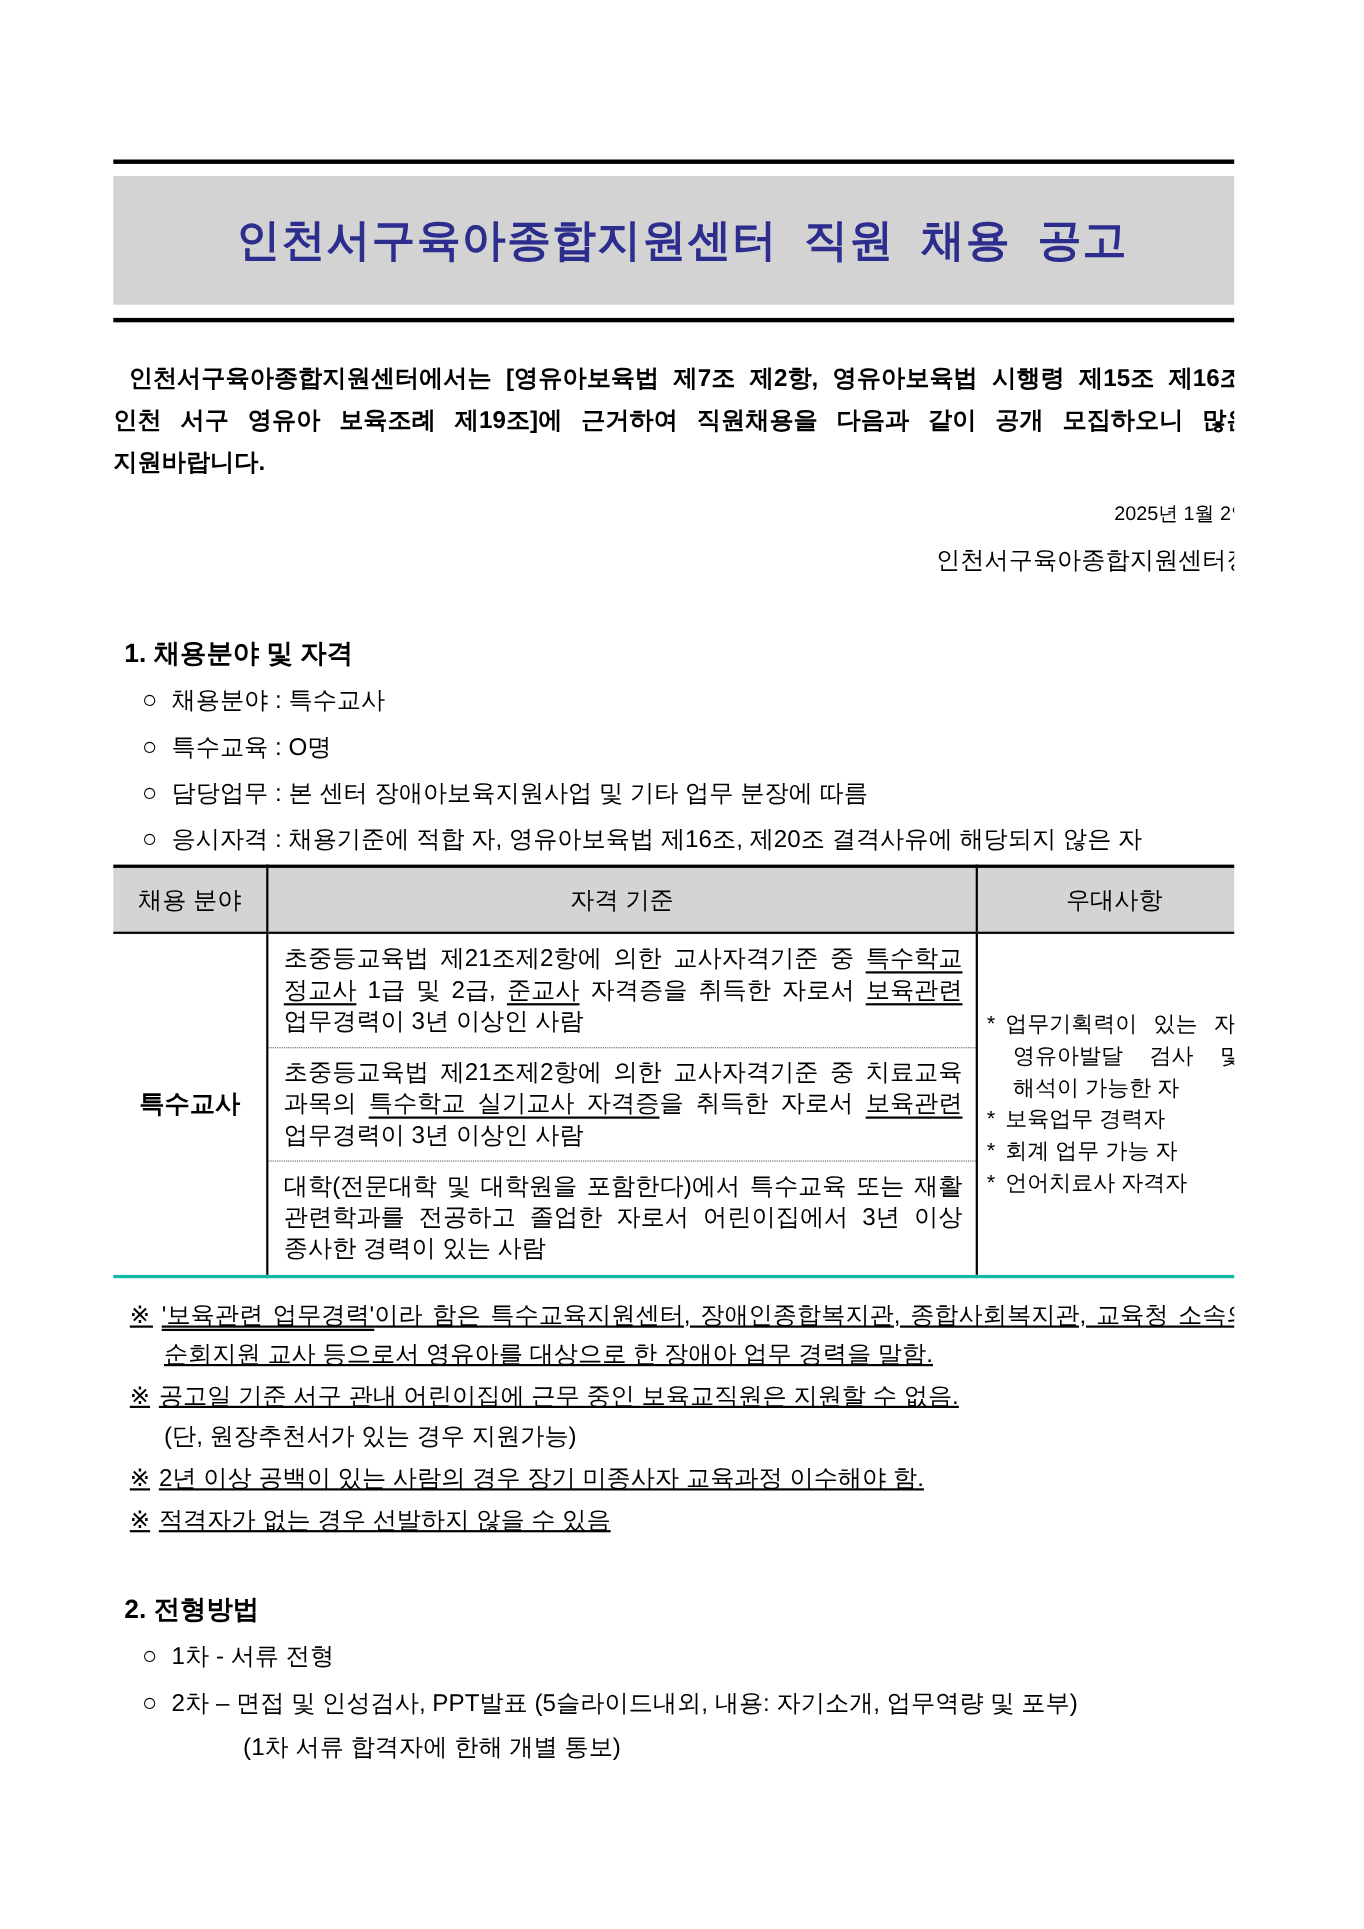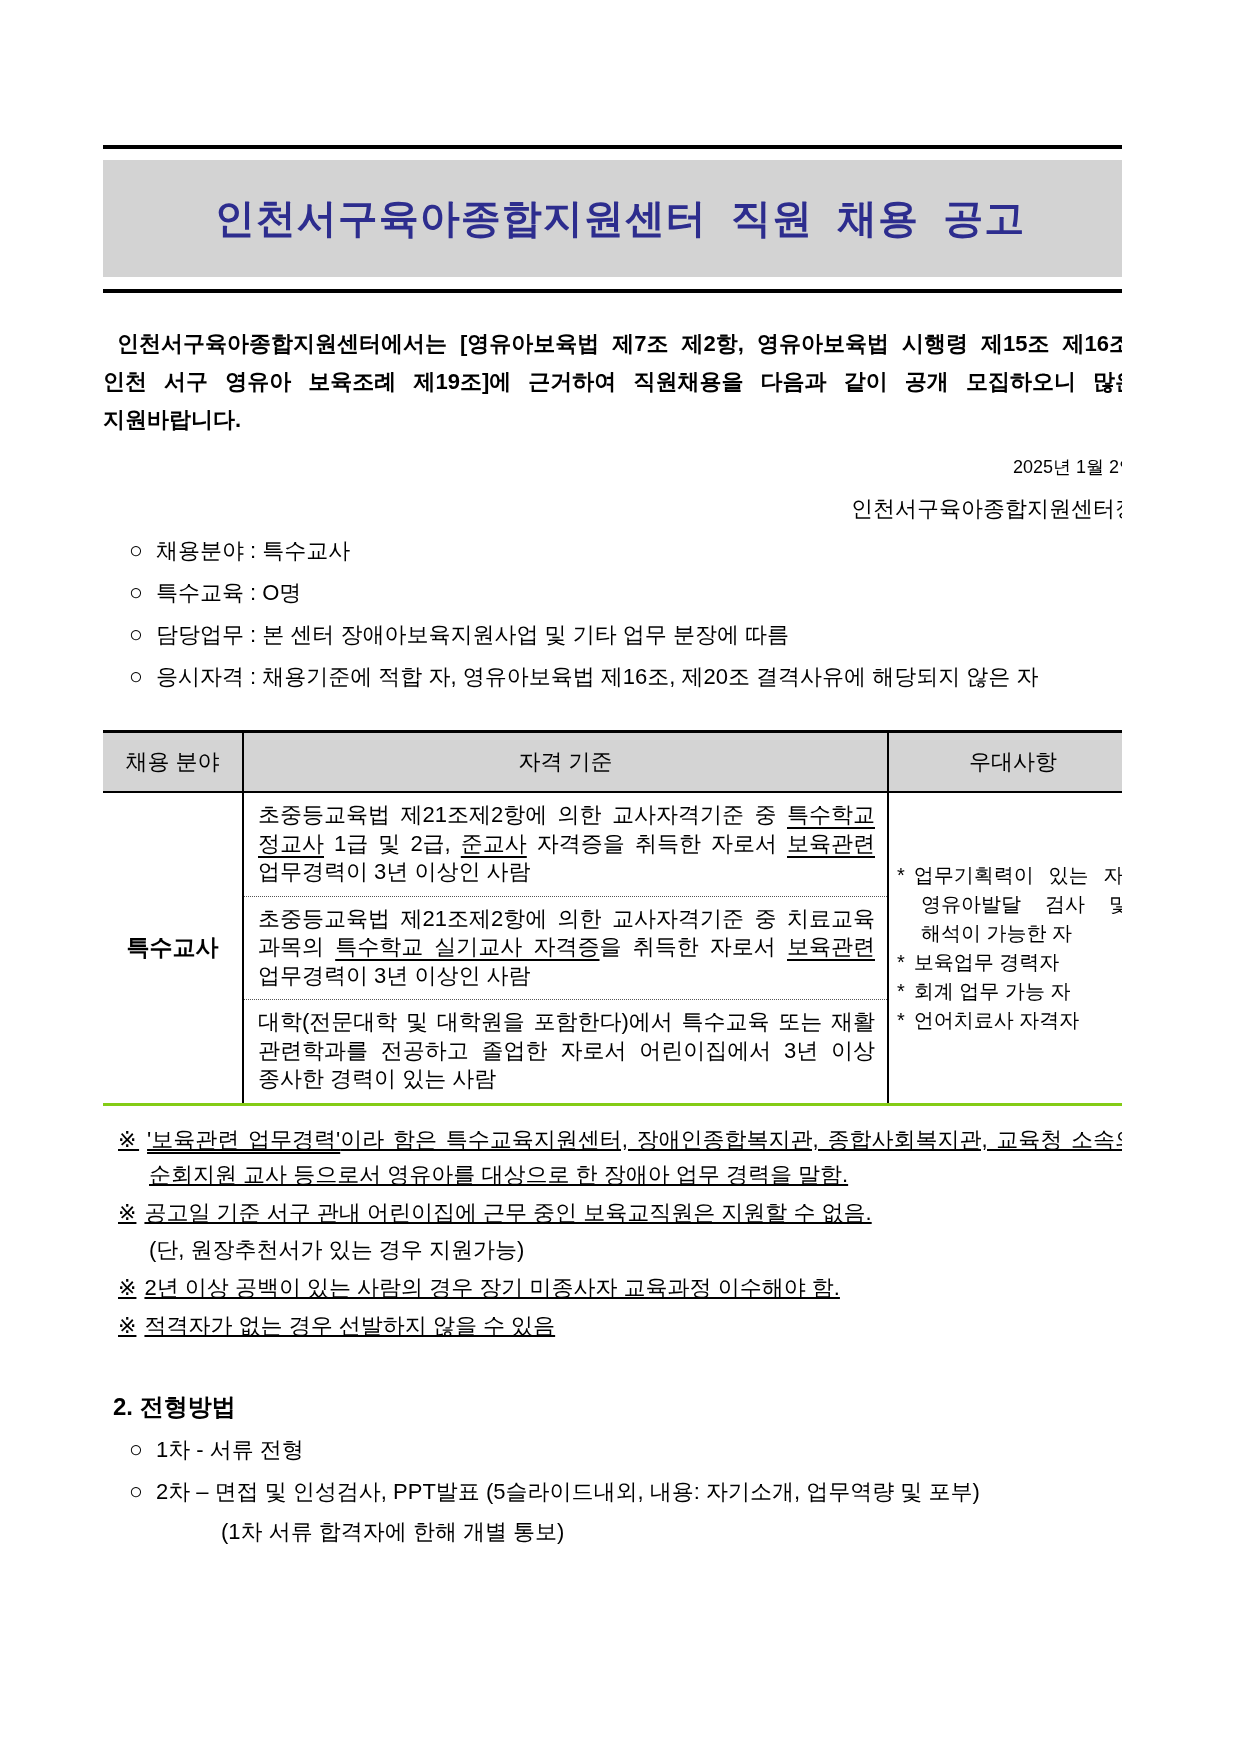--- a/index.html
+++ b/index.html
@@ -36,22 +36,22 @@
   .sec2-heading { margin-top:48px; margin-left:10px; }
 
   .bullet {
     margin-top:11px; padding-left:64px; text-indent:-38px;
     font-size:22px; line-height:31px; font-weight:500;
   }
   .bullet .mark { font-size:23px; margin-right:13px; }
   .sub-line { margin-top:9px; padding-left:118px; font-size:22px; line-height:31px; }
 
   table.recruit {
-    margin-top:38px; width:1034px; border-collapse:collapse;
-    border-top:3px solid #000; border-bottom:3px solid #84cc16;
+    margin-top:8px; width:1034px; border-collapse:collapse;
+    border-top:3px solid #000; border-bottom:3px solid #14b8a6;
     table-layout:fixed;
   }
   table.recruit col.c1 { width:140px; }
   table.recruit col.c2 { width:645px; }
   table.recruit col.c3 { width:249px; }
   table.recruit th {
     background:#d4d4d4; height:56px; font-size:22px; font-weight:normal;
     border-bottom:2px solid #000; text-align:center;
   }
   table.recruit th + th, table.recruit td + td { border-left:2px solid #000; }
@@ -93,20 +93,21 @@
       <h1>인천서구육아종합지원센터 직원 채용 공고</h1>
     </div>
 
     <div class="rule rule-bottom"></div>
 
     <p class="intro">인천서구육아종합지원센터에서는 [영유아보육법 제7조 제2항, 영유아보육법 시행령 제15조 제16조, 인천 서구 영유아 보육조례 제19조]에 근거하여 직원채용을 다음과 같이 공개 모집하오니 많은 지원바랍니다.</p>
 
     <div class="date-line">2025년 1월 2일</div>
     <div class="signer-line">인천서구육아종합지원센터장</div>
 
+    <h2 class="sec-heading sec1-heading">1. 채용분야 및 자격</h2>
 
     <div class="bullet">
       <span class="mark">○</span><span>채용분야 : 특수교사</span>
     </div>
     <div class="bullet">
       <span class="mark">○</span><span>특수교육 : O명</span>
     </div>
     <div class="bullet">
       <span class="mark">○</span><span>담당업무 : 본 센터 장애아보육지원사업 및 기타 업무 분장에 따름</span>
     </div>

